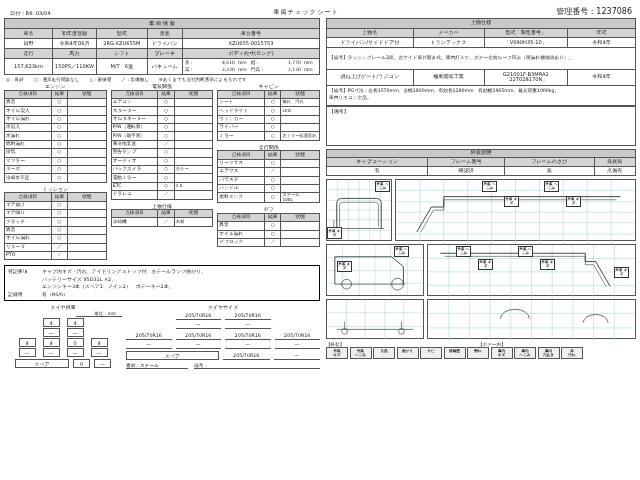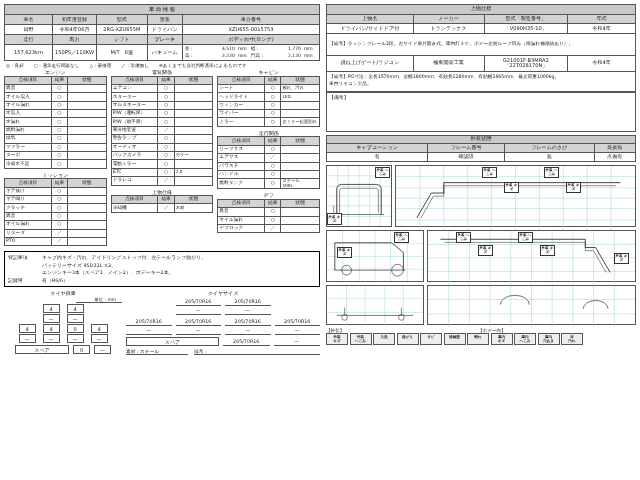--- a/index.html
+++ b/index.html
@@ -103,20 +103,25 @@
           font-weight:bold; }
   .lbl-row { display:flex; }
   .lbl-row .l1 { width:152px; font-size:4.6px; }
   .lbl-row .l2 { flex:1; font-size:4.6px; }
 </style>
 </head>
 <body>
 
 <div class="page">
 
+  <div class="topbar">
+    <div class="t-date">日付：R6. 03/04</div>
+    <div class="t-title">車両チェックシート</div>
+    <div class="t-mgmt">管理番号：1237086</div>
+  </div>
 
   <div class="cols">
 
     <div class="colL">
 
       <table class="vinfo">
         <tbody>
             <tr>
               <td class="sectitle" colspan="5">車 両 情 報</td>
             </tr>

